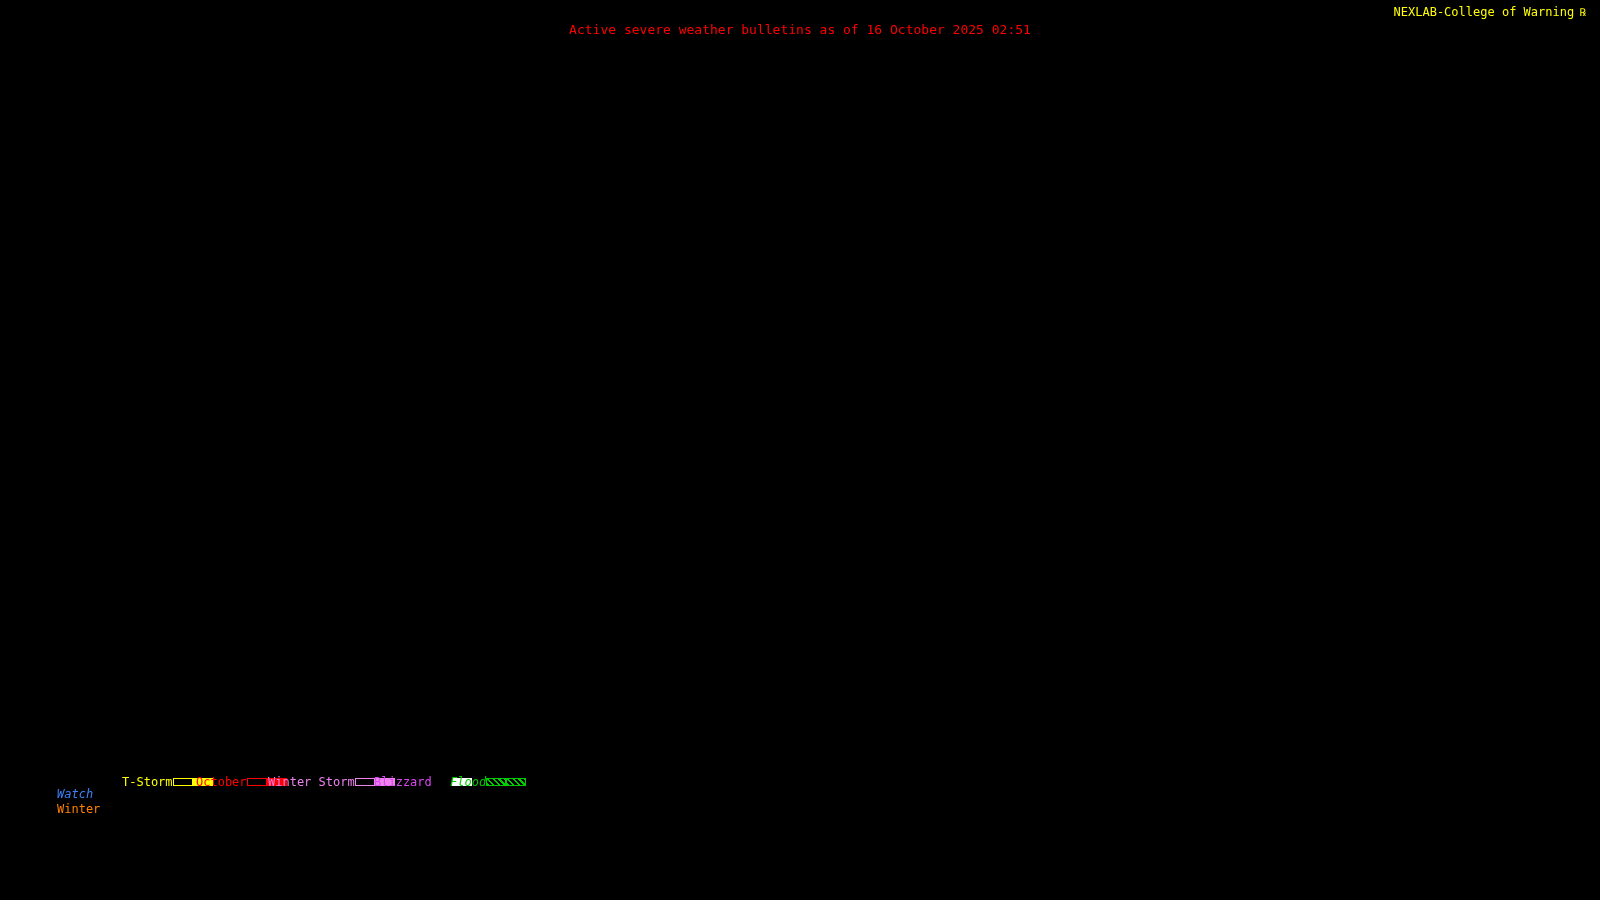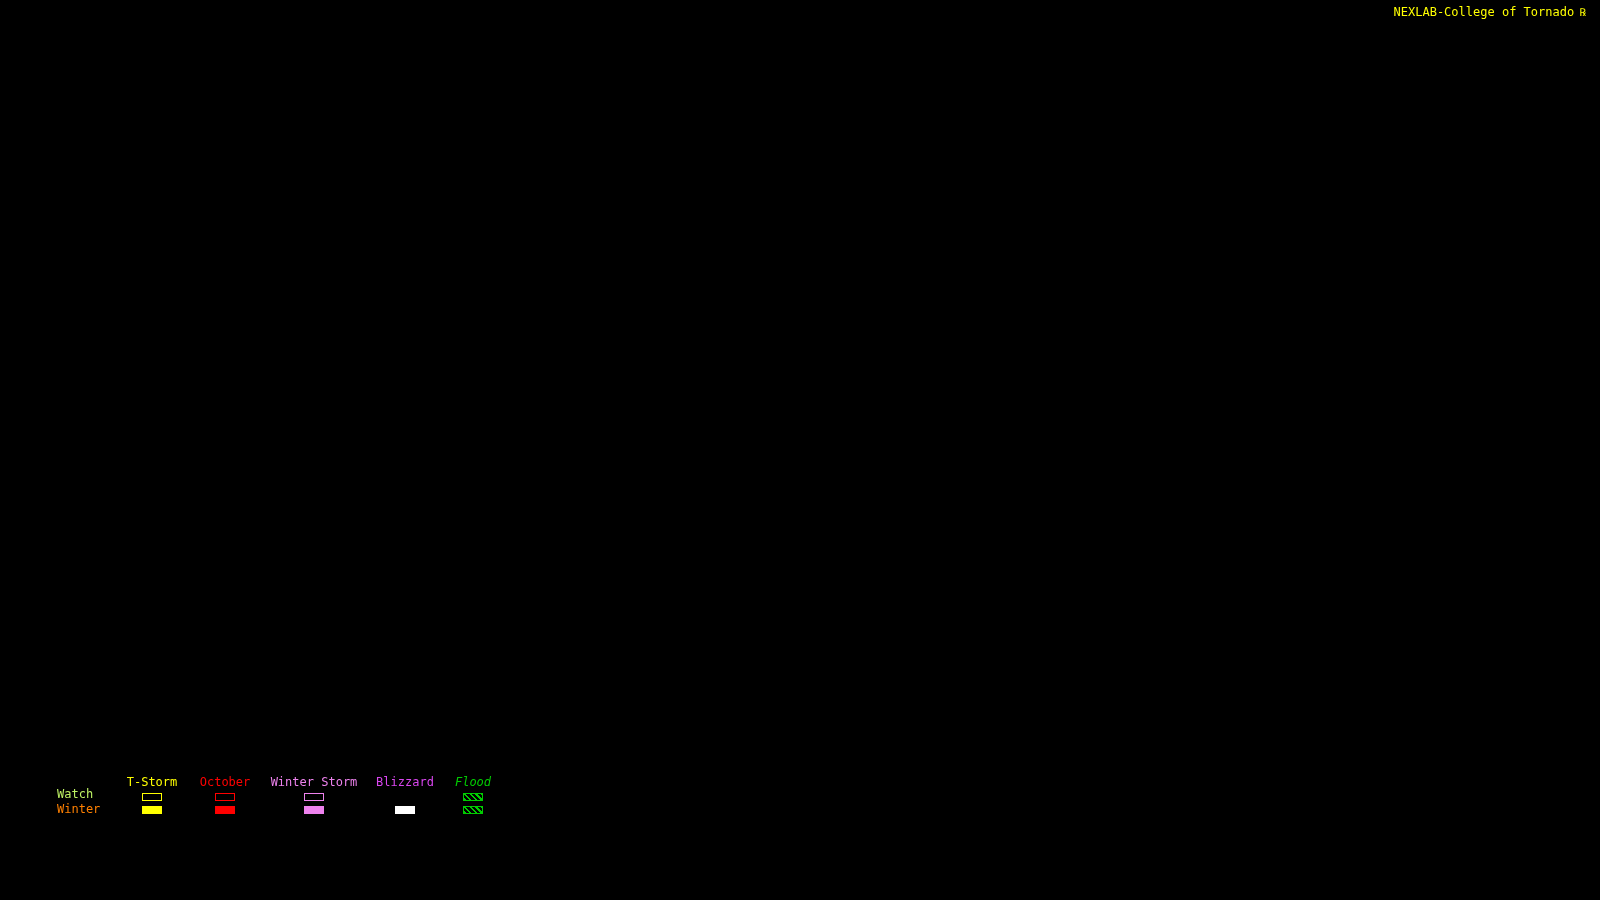--- a/index.html
+++ b/index.html
@@ -59,21 +59,21 @@
   #legend-cols {
     position: absolute;
     left: 122px;
     top: 0;
     display: flex;
     gap: 14px;
     align-items: flex-start;
   }
   .legend-col {
     display: flex;
-    flex-direction: column;
+    flex-direction: row;
     align-items: center;
   }
   .legend-head {
     font-size: 12px;
     height: 16px;
     line-height: 16px;
     text-align: center;
     white-space: nowrap;
   }
   .legend-cell {
@@ -90,28 +90,29 @@
     border: 1px solid transparent;
     background: transparent;
   }
 </style>
 </head>
 <body>
 
 <div id="stage" style="background: rgb(0, 0, 0);">
   <div id="map-area"></div>
 
+  <div id="title" style="color: rgb(255, 0, 0);">Active severe weather bulletins as of 16 October 2025 02:51</div>
 
   <div id="brand" style="color: rgb(255, 255, 0);">
-    <span>NEXLAB-College of Tornado</span><span id="brand-icon">℞</span>
+    <span>NEXLAB-College of Warning</span><span id="brand-icon">℞</span>
   </div>
 
   <div id="legend">
     <div id="legend-rowlabels">
-      <div id="watch-label" style="color: #bef264;">Watch</div>
+      <div id="watch-label" style="color: #3b82f6; font-style: italic;">Watch</div>
       <div id="warning-label" style="color: rgb(255, 128, 0);">Winter</div>
     </div>
     <div id="legend-cols">
         <div class="legend-col" style="width: 60px;">
           <div class="legend-head" style="color: rgb(255, 255, 0);">T-Storm</div>
           <div class="legend-cell">
             <span class="swatch" style="border-color: rgb(255, 255, 0);"></span>
           </div>
           <div class="legend-cell">
             <span class="swatch" style="background: rgb(255, 255, 0); border-color: rgb(255, 255, 0);"></span>

